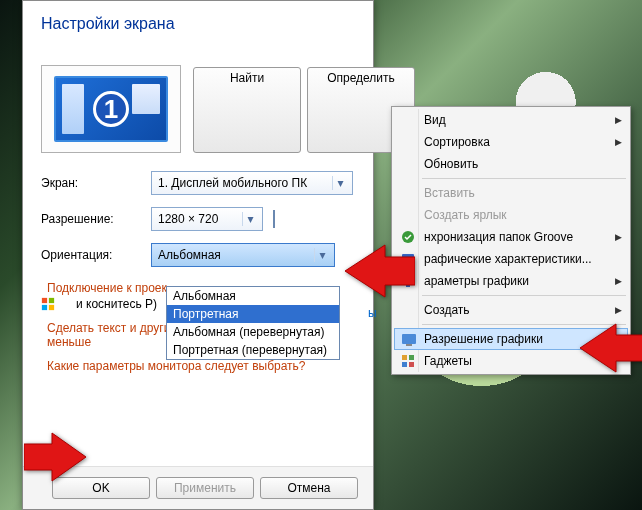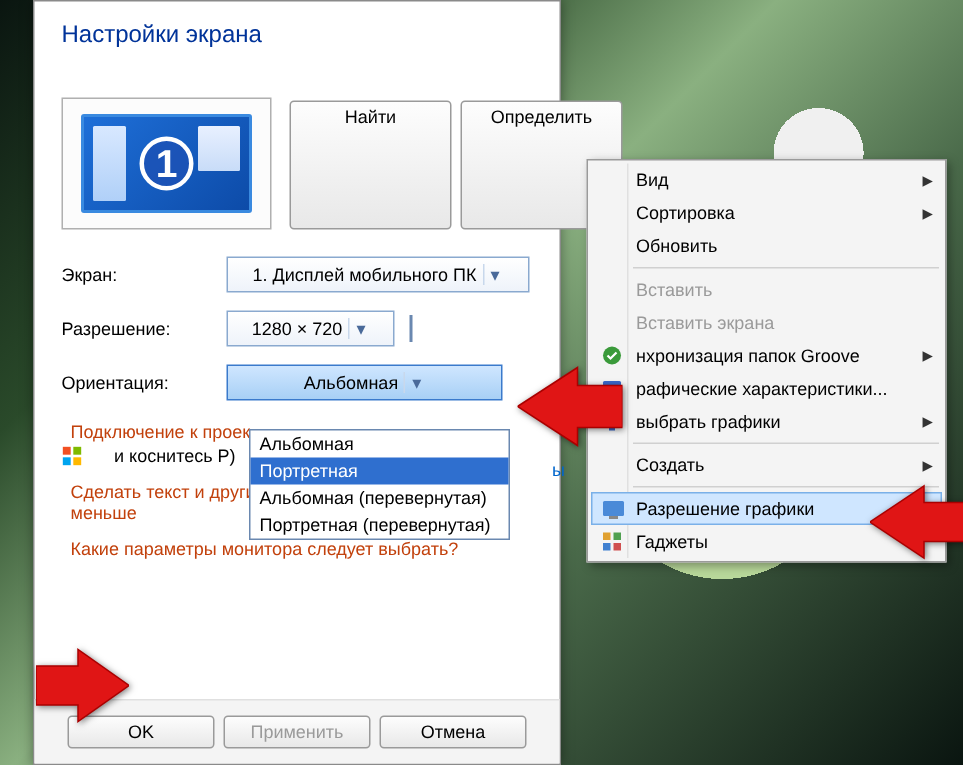--- a/index.html
+++ b/index.html
@@ -12,36 +12,36 @@
   .preview-box{border:1px solid #b0b0b0;padding:10px 12px;flex:1;display:flex;justify-content:flex-start;align-items:center;background:#fcfcfc}
   .monitor{width:110px;height:62px;background:linear-gradient(135deg,#1e6fd8,#0d4ba8);border:2px solid #3a8ae0;border-radius:2px;position:relative;display:flex;align-items:center;justify-content:center}
   .monitor::before{content:"";position:absolute;left:6px;top:6px;bottom:6px;width:22px;background:linear-gradient(#d8e8ff,#b0d0f8);border-radius:1px}
   .monitor::after{content:"";position:absolute;right:6px;top:6px;width:28px;height:30px;background:linear-gradient(#e8f0ff,#c8dcf8);border-radius:1px}
   .mon-num{position:relative;color:#fff;font-size:26px;font-weight:bold;border:3px solid #fff;border-radius:50%;width:30px;height:30px;display:flex;align-items:center;justify-content:center;z-index:2;background:rgba(30,80,180,.7)}
   .side-btns{display:flex;gap:6px;padding-top:2px}
   .wbtn{min-width:86px;padding:3px 10px;background:linear-gradient(#fdfdfd,#e8e8e8);border:1px solid #9a9a9a;border-radius:3px;font-size:12px;text-align:center;cursor:default}
   .wbtn.disabled{color:#9a9a9a}
   .field-row{display:flex;align-items:center;margin-bottom:12px}
   .field-label{width:110px}
-  .combo{border:1px solid #8aa9cf;background:linear-gradient(#fff,#eef3fa);padding:2px 4px 2px 6px;display:flex;align-items:center;justify-content:center;min-width:0;font-size:12px;position:relative;height:18px}
+  .combo{border:1px solid #8aa9cf;background:linear-gradient(#fff,#eef3fa);padding:2px 4px 2px 6px;display:flex;align-items:center;justify-content:space-between;min-width:0;font-size:12px;position:relative;height:18px}
   .combo .arrow{width:15px;text-align:center;color:#4a6a9a;border-left:1px solid #c8d8ec;margin-left:4px}
   .combo.w1{width:190px}
   .combo.w2{width:100px}
   .combo.w3{width:172px;background:linear-gradient(#cfe6ff,#a8d0f5);border:1px solid #3a7acc}
   .res-slider{display:inline-block;width:10px;height:18px;margin-left:6px;vertical-align:middle;position:relative}
   .res-slider::before{content:"";position:absolute;left:4px;top:0;bottom:0;width:2px;background:#6a88b0}
   .dropdown-list{position:absolute;left:166px;top:286px;width:172px;border:1px solid #6a88b0;background:#fff;font-size:12px;z-index:5}
   .dropdown-list div{padding:2px 6px;white-space:nowrap}
   .dropdown-list .sel{background:#2f6fcf;color:#fff}
   .linkline{color:#c2410c;margin:6px 6px;font-size:12px}
   .proj-row{margin-top:14px;margin-bottom:2px}
   .proj-sub{color:#000;margin-left:0;display:flex;align-items:center;gap:21px;font-size:12px;margin-bottom:10px}
   .winkey{display:inline-block;width:14px;height:14px;position:relative}
   .winkey svg{width:14px;height:14px}
-  .bottom-bar{position:absolute;left:0;right:0;bottom:0;padding:10px 15px;display:flex;gap:6px;justify-content:center;border-top:1px solid #e0e0e0;background:#f4f4f4}
+  .bottom-bar{position:absolute;left:0;right:0;bottom:0;padding:10px 15px;display:flex;gap:6px;justify-content:flex-end;border-top:1px solid #e0e0e0;background:#f4f4f4}
   .bottom-bar .wbtn{min-width:76px}
   
   .ctx{position:absolute;left:391px;top:106px;width:234px;background:#f4f4f4;border:1px solid #9a9a9a;box-shadow:2px 2px 6px rgba(0,0,0,.35);padding:2px}
   .ctx-item{display:flex;align-items:center;height:22px;padding:0 18px 0 30px;position:relative;font-size:12px}
   .ctx-item.disabled{color:#9a9a9a}
   .ctx-item.hl{background:#cfe6ff;border:1px solid #7ab0e8;margin:0;padding:0 17px 0 29px;height:20px}
   .ctx-item .sub{position:absolute;right:6px;top:6px;font-size:9px;color:#333}
   .ctx-item .ico{position:absolute;left:6px;top:3px;width:16px;height:16px}
   .ctx-sep{height:1px;background:#d0d0d0;margin:3px 2px 3px 28px}
   .ctx-gutter{position:absolute;left:26px;top:2px;bottom:2px;width:1px;background:#e0e0e0}
@@ -142,39 +142,39 @@
         <span class="sub">▶</span>
       </div>
       <div class="ctx-item">
         <span>Обновить</span>
       </div>
       <div class="ctx-sep"></div>
       <div class="ctx-item disabled">
         <span>Вставить</span>
       </div>
       <div class="ctx-item disabled">
-        <span>Вставить экрана</span>
+        <span>Создать ярлык</span>
       </div>
       <div class="ctx-item">
         <span>нхронизация папок Groove</span>
         <span class="sub">▶</span>
         <span class="ico"><svg width="16" height="16">
             <circle cx="8" cy="8" r="6" fill="#3a9a3a"></circle>
             <path d="M5 8l2 2 4-4" stroke="#fff" stroke-width="1.5" fill="none"></path>
           </svg></span>
       </div>
       <div class="ctx-item">
         <span>рафические характеристики...</span>
         <span class="ico"><svg width="16" height="16">
             <rect x="2" y="3" width="12" height="9" rx="1" fill="#3a6acc"></rect>
             <rect x="6" y="12" width="4" height="2" fill="#3a6acc"></rect>
           </svg></span>
       </div>
       <div class="ctx-item">
-        <span>выбрать графики</span>
+        <span>араметры графики</span>
         <span class="sub">▶</span>
         <span class="ico"><svg width="16" height="16">
             <rect x="2" y="3" width="12" height="9" rx="1" fill="#3a6acc"></rect>
             <rect x="6" y="12" width="4" height="2" fill="#3a6acc"></rect>
           </svg></span>
       </div>
       <div class="ctx-sep"></div>
       <div class="ctx-item">
         <span>Создать</span>
         <span class="sub">▶</span>

